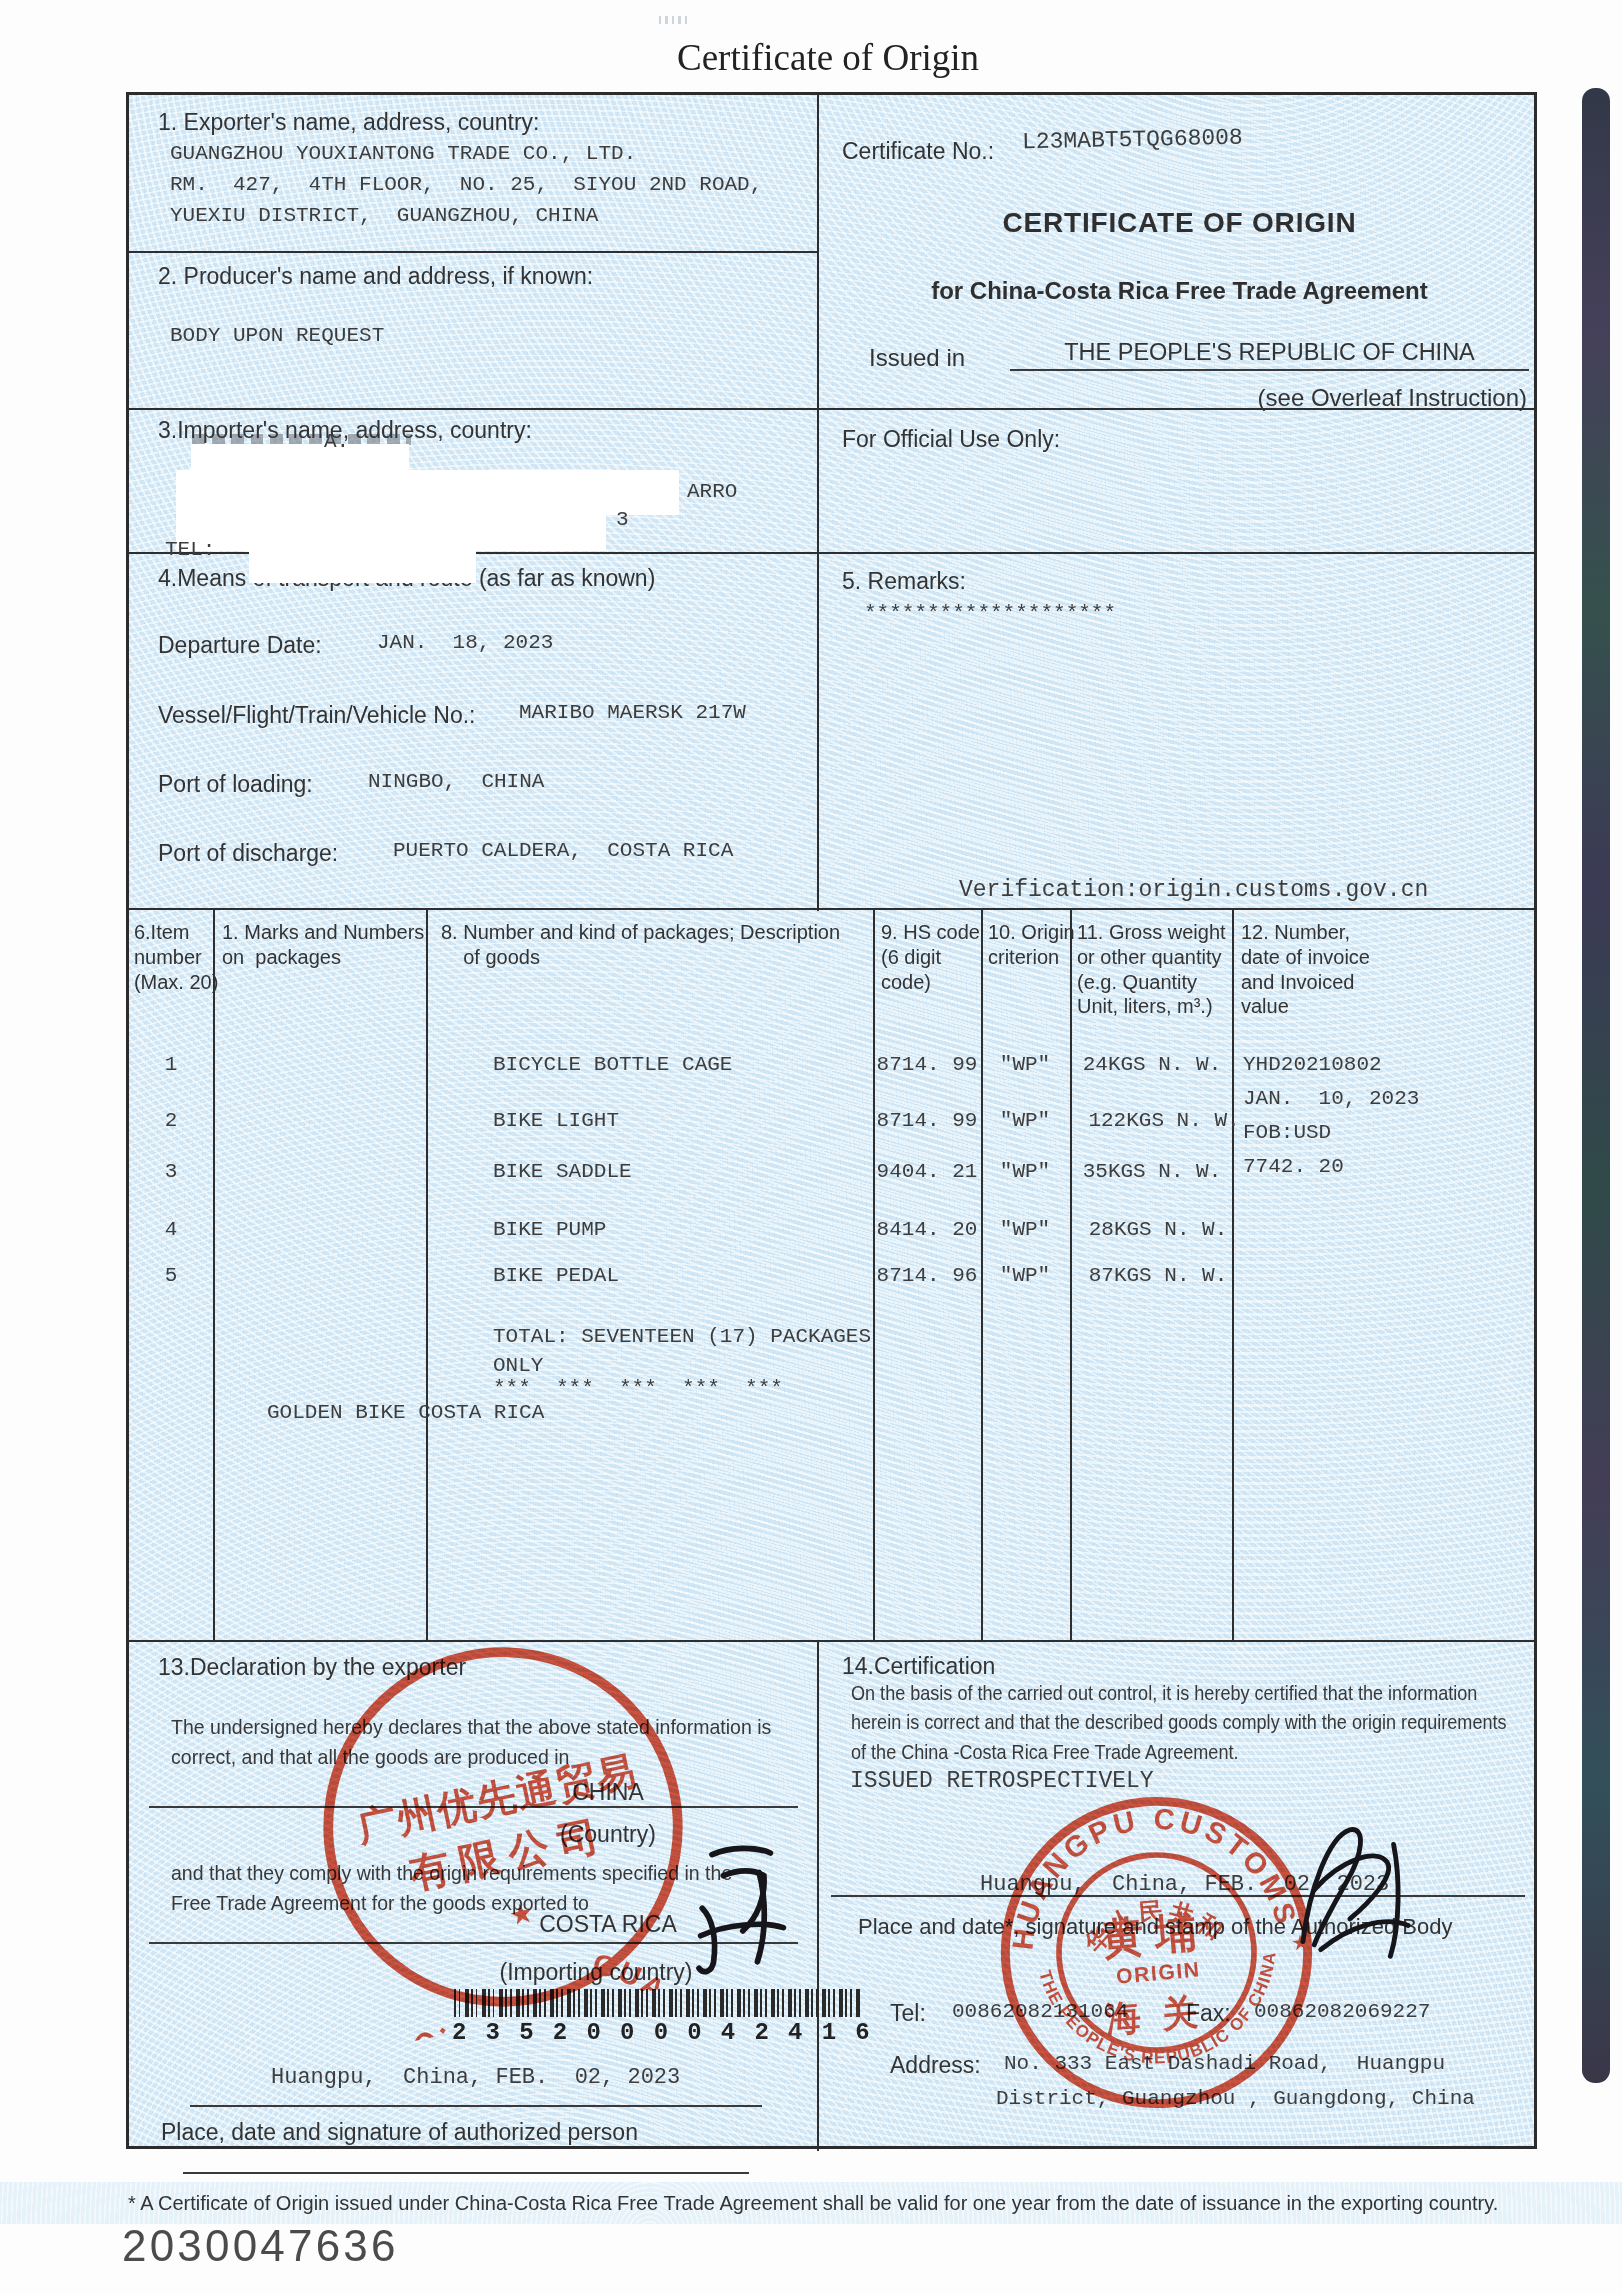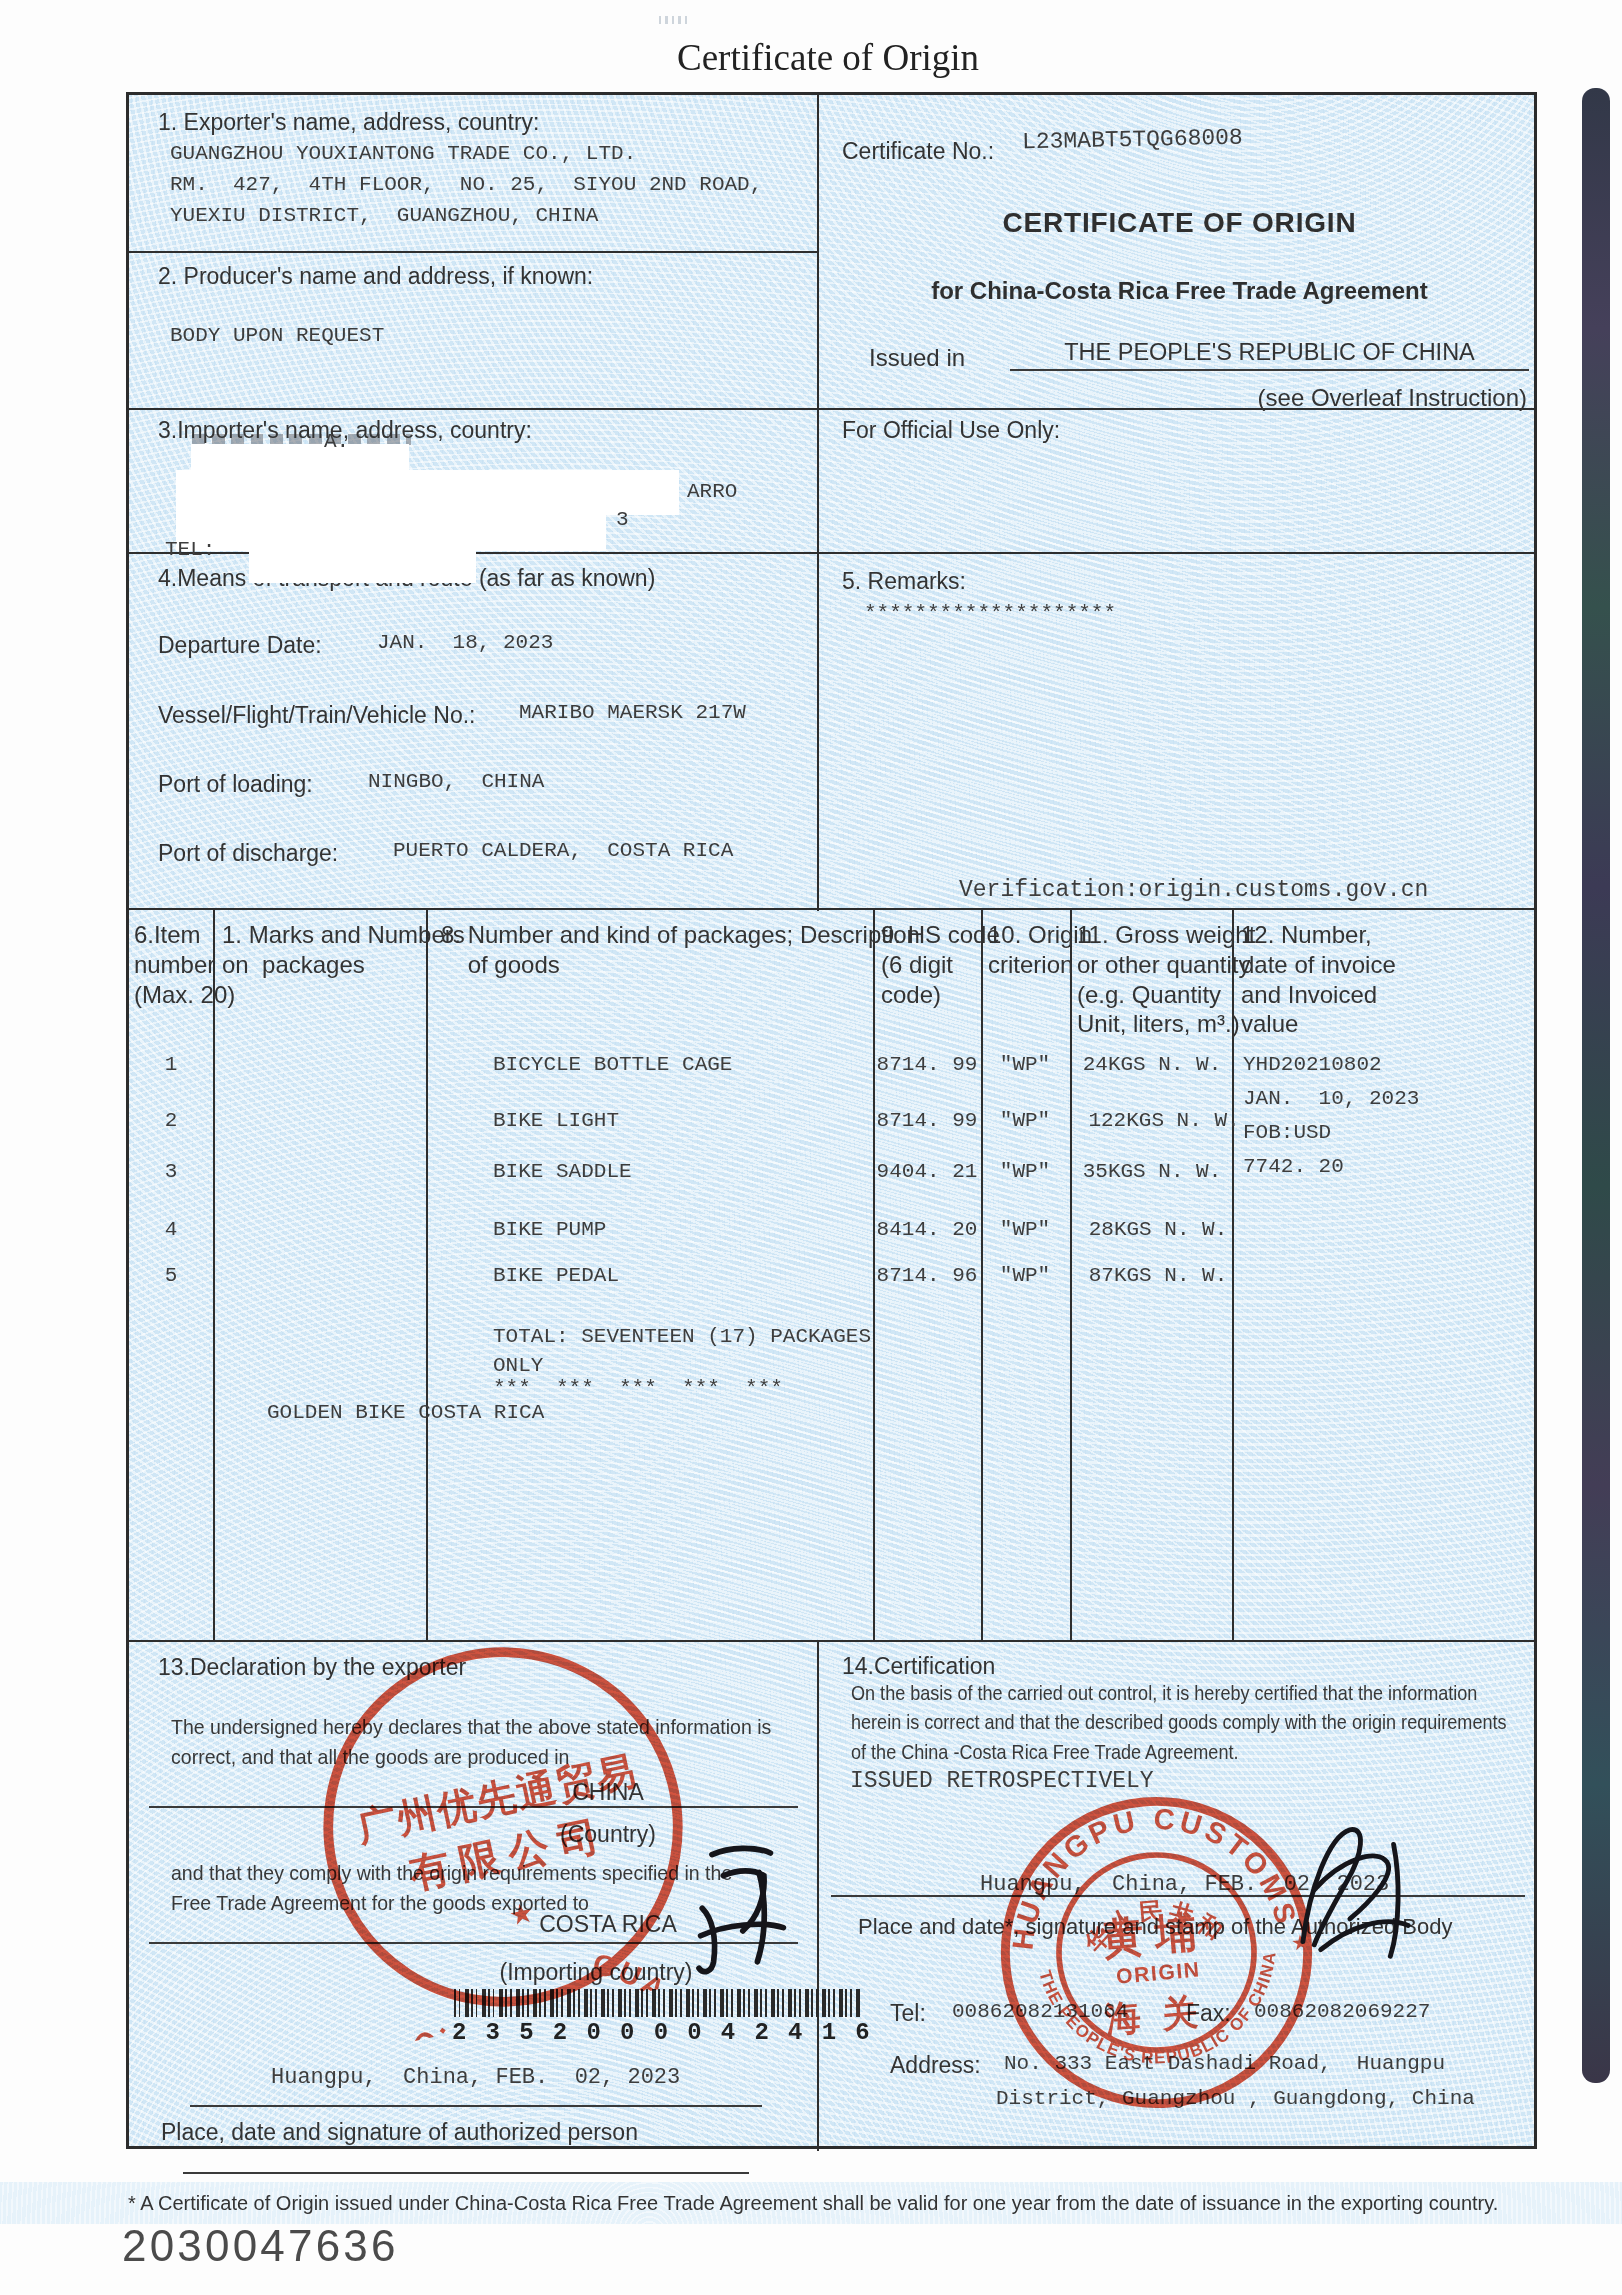--- a/index.html
+++ b/index.html
@@ -13,21 +13,21 @@
           repeating-radial-gradient(circle at 30% 110%, rgba(255,255,255,.55) 0 1.6px, rgba(214,235,248,0) 1.6px 5.7px),
           repeating-radial-gradient(circle at 80% -10%, rgba(255,255,255,.45) 0 2.4px, rgba(190,220,242,.30) 2.4px 6.5px),
           repeating-linear-gradient(88deg, rgba(176,212,238,.25) 0 0.8px, transparent 0.8px 4.9px);}
   .pattern-strip{background-color:#e3f1fa;
         background-image:repeating-radial-gradient(circle at 40% 120%, rgba(255,255,255,.5) 0 1.6px, transparent 1.6px 4.9px);
         opacity:.85;}
   .hline,.vline{background:#2e2e2e;}
   .uline{background:#3a3a3a;height:2.4px;}
   .lbl{font-size:23px;color:#333;line-height:1.25;}
   .typed{font-family:"Liberation Mono","DejaVu Sans Mono",monospace;font-size:21px;color:#3d3d3d;white-space:pre;line-height:1.3;}
-  .hdr{font-size:24px;color:#333;white-space:pre;line-height:1.24;}
+  .hdr{font-size:20px;color:#333;white-space:pre;line-height:1.24;}
   .para{font-size:21px;color:#383838;white-space:pre-line;line-height:1.42;transform:scaleX(.93);transform-origin:left top;width:731px;}
   .para14{font-size:21px;color:#383838;white-space:pre-line;line-height:1.40;transform:scaleX(.86);transform-origin:left top;width:804px;}
   .center{text-align:center;}
   .wbox{background:#ffffff;}
   .faintbar{background:repeating-linear-gradient(90deg,#6b6f77 0 13px,transparent 13px 19.5px);opacity:.55;}
   .stamp{mix-blend-mode:multiply;opacity:.92;}
   .bigtitle{font-family:"Liberation Serif",serif;font-size:37px;color:#222;}
   .barcode{background:repeating-linear-gradient(90deg,#2a2a2a 0 2.4px,transparent 2.4px 4.9px,#2a2a2a 4.9px 6.5px,transparent 6.5px 10.6px,#2a2a2a 10.6px 14.6px,transparent 14.6px 17px);}
   .digits{font-family:"Liberation Mono","DejaVu Sans Mono",monospace;font-weight:bold;font-size:24px;letter-spacing:2.4px;color:#222;white-space:pre;}
   .docnum{font-size:44px;letter-spacing:3.2px;color:#4b4b4b;}
@@ -96,21 +96,21 @@
 
     <div class="abs lbl" style="left:713px;top:42px;">Certificate No.:</div>
     <div class="abs typed" style="left:893px;top:31px;font-size:23px;transform:rotate(-1.2deg);">L23MABT5TQG68008</div>
     <div class="abs center" style="left:690px;top:112px;width:721px;font-size:28px;font-weight:bold;letter-spacing:0.8px;color:#2f2f2f;">CERTIFICATE OF ORIGIN</div>
     <div class="abs center" style="left:690px;top:182px;width:721px;font-size:24px;font-weight:bold;color:#2f2f2f;">for China-Costa Rica Free Trade Agreement</div>
     <div class="abs lbl" style="left:740px;top:248px;font-size:24px;">Issued in</div>
     <div class="abs center" style="left:881px;top:244px;width:519px;font-size:23.5px;color:#333;">THE PEOPLE'S REPUBLIC OF CHINA</div>
     <div class="abs uline" style="left:881px;top:274px;width:519px;"></div>
     <div class="abs" style="left:690px;top:289px;width:708px;text-align:right;font-size:24px;color:#333;">(see  Overleaf Instruction)</div>
 
-    <div class="abs lbl" style="left:713px;top:321px;">For Official Use Only:</div>
+    <div class="abs lbl" style="left:713px;top:330px;">For Official Use Only:</div>
 
     <div class="abs lbl" style="left:713px;top:472px;">5. Remarks:</div>
     <div class="abs typed" style="left:735px;top:505px;">********************</div>
     <div class="abs typed" style="left:830px;top:781px;font-size:23px;">Verification:origin.customs.gov.cn</div>
 
     <div class="abs hdr" style="left:4.9px;top:825px;width:78px;">6.Item
 number
 (Max. 20)</div>
     <div class="abs hdr" style="left:93px;top:825px;">1. Marks and Numbers
 on  packages</div>

